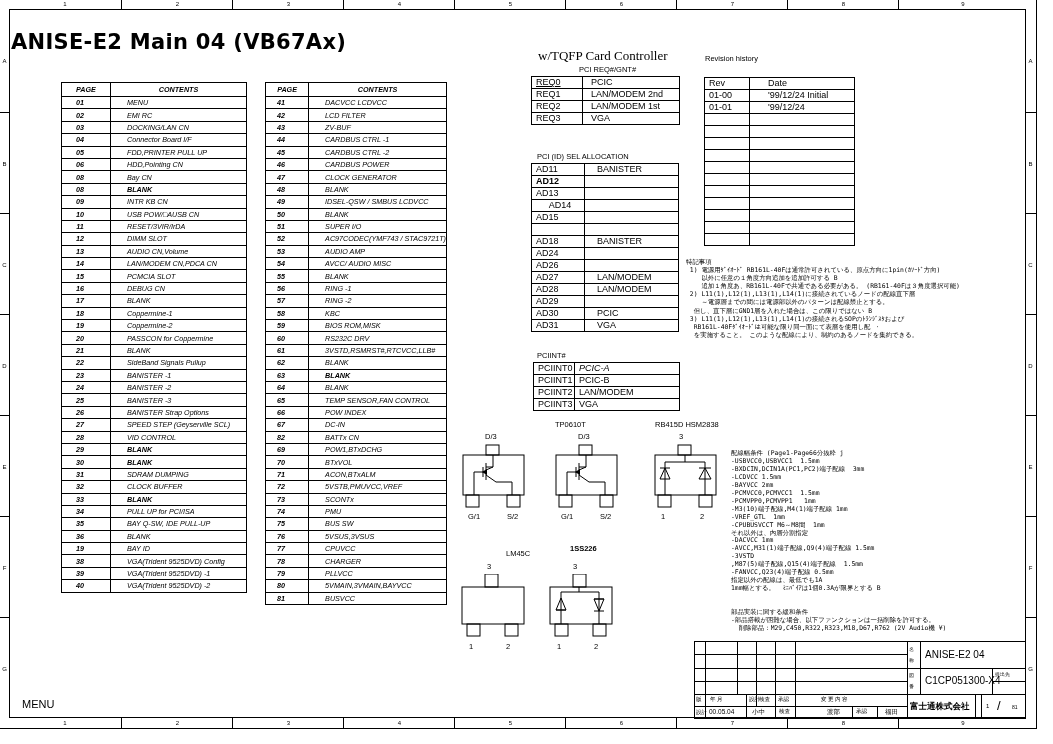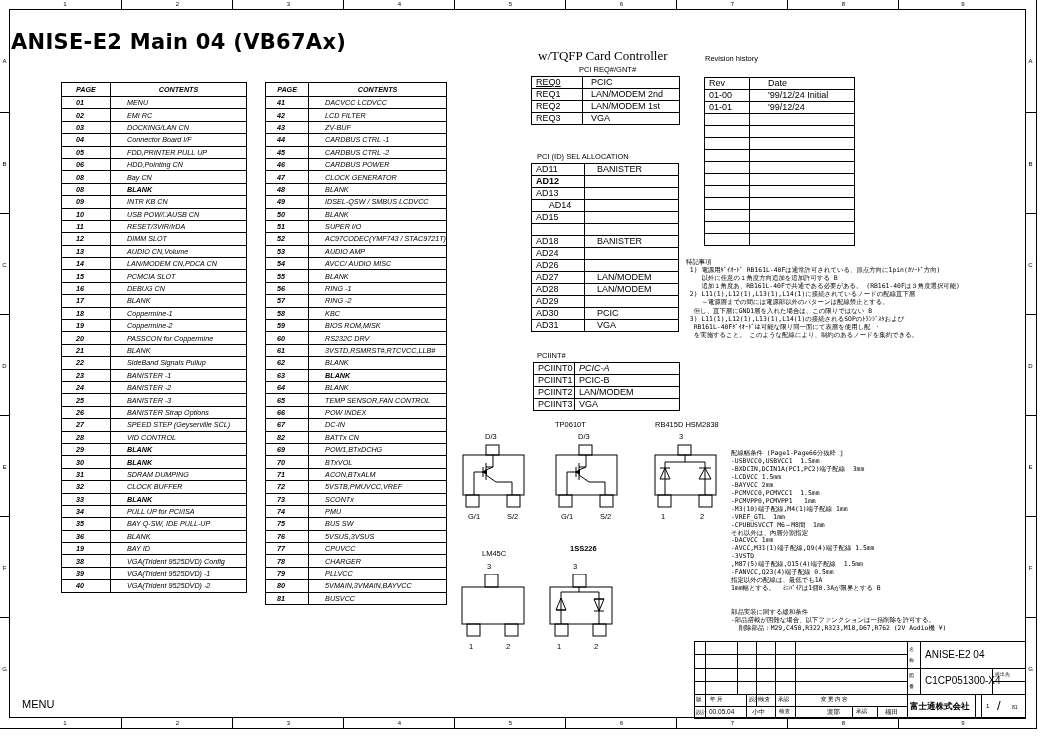--- a/index.html
+++ b/index.html
@@ -693,21 +693,21 @@
     <rect x="3" y="11" width="61" height="40" fill="none" stroke="#000" stroke-width="1"></rect>
     <rect x="6" y="51" width="13" height="12" fill="none" stroke="#000" stroke-width="1"></rect>
     <rect x="47" y="51" width="13" height="12" fill="none" stroke="#000" stroke-width="1"></rect>
     <path d="M33 11 V18 M13 18 H53 M13 18 V51 M53 18 V51" fill="none" stroke="#000" stroke-width="1"></path>
     <path d="M8 24 H18 M13 24 L8 35 H18 Z M47 24 H59 M53 24 L47 35 H59 Z" fill="none" stroke="#000" stroke-width="1"></path>
   </svg>
   <div class="pkg-label" style="left:9px;top:82px;">1</div>
   <div class="pkg-label" style="left:48px;top:82px;">2</div>
 </div>
 
-<div class="pkg-label" style="left:482px;top:549px;">LM45C</div>
+<div class="pkg-label" style="left:506px;top:549px;">LM45C</div>
 <div class="pkg" style="left:460px;top:560px;width:70px;height:95px;">
   <div class="pkg-label" style="left:27px;top:2px;">3</div>
   <svg width="70" height="75" style="position:absolute;left:0;top:14px;">
     <rect x="25" y="0" width="13" height="13" fill="none" stroke="#000" stroke-width="1"></rect>
     <rect x="2" y="13" width="62" height="37" fill="none" stroke="#000" stroke-width="1"></rect>
     <rect x="7" y="50" width="13" height="12" fill="none" stroke="#000" stroke-width="1"></rect>
     <rect x="45" y="50" width="13" height="12" fill="none" stroke="#000" stroke-width="1"></rect>
   </svg>
   <div class="pkg-label" style="left:9px;top:82px;">1</div>
   <div class="pkg-label" style="left:46px;top:82px;">2</div>

